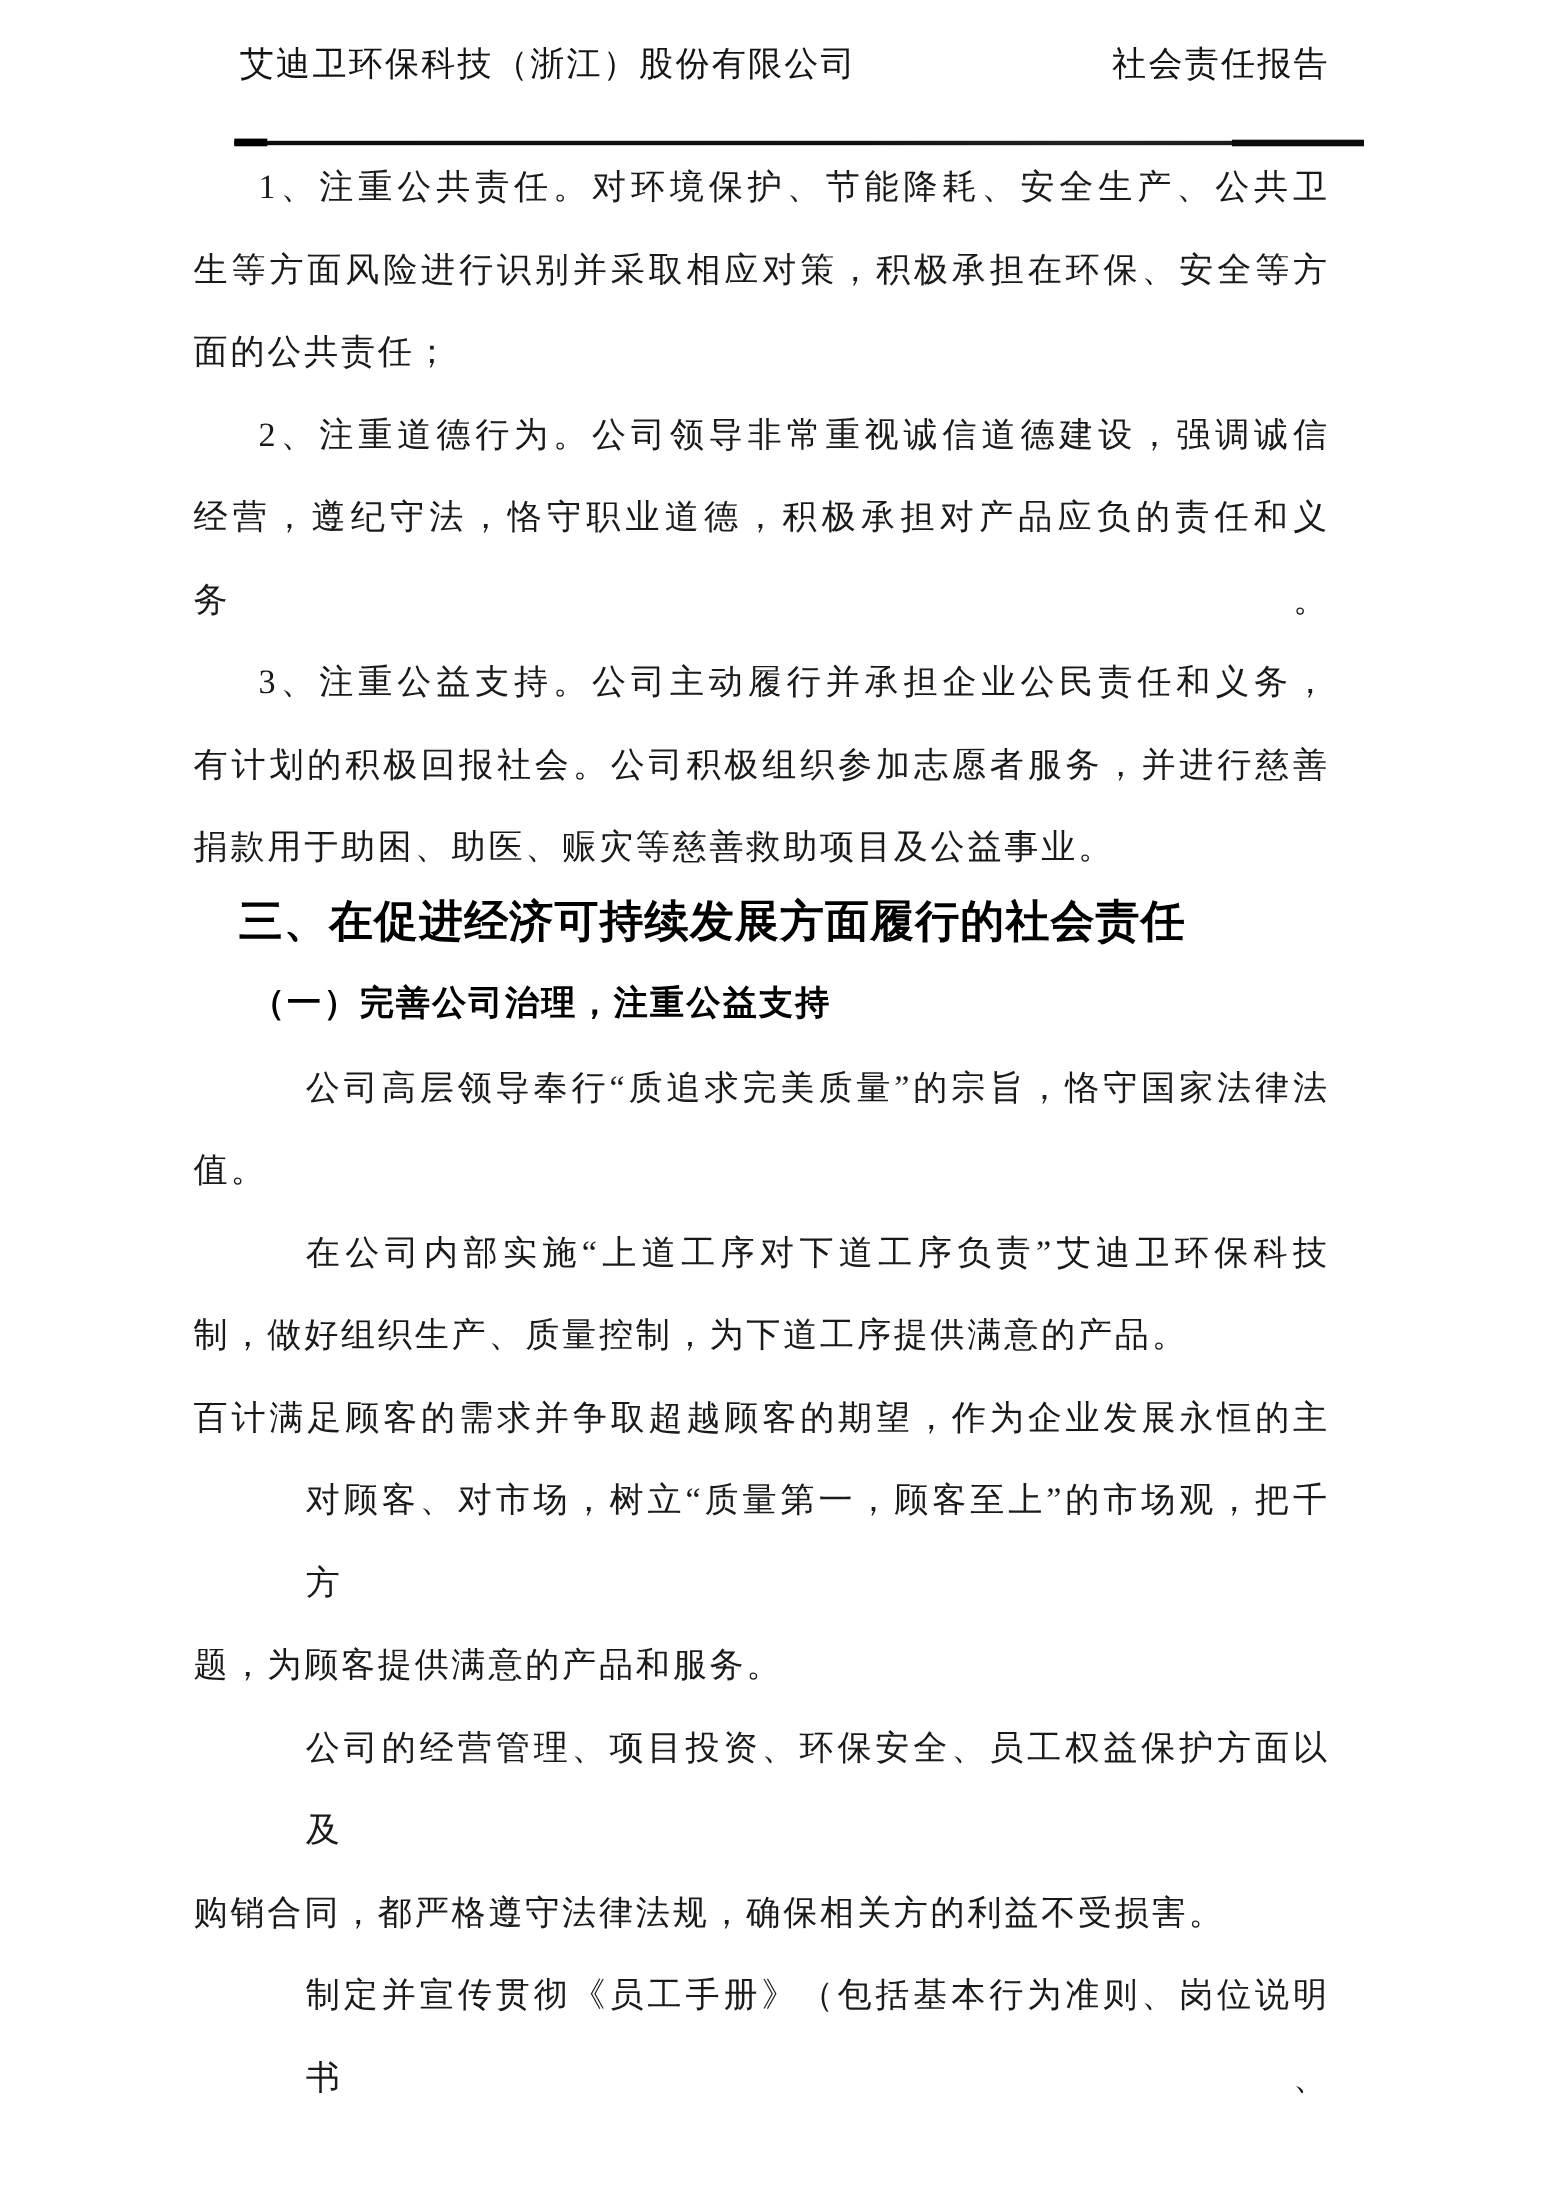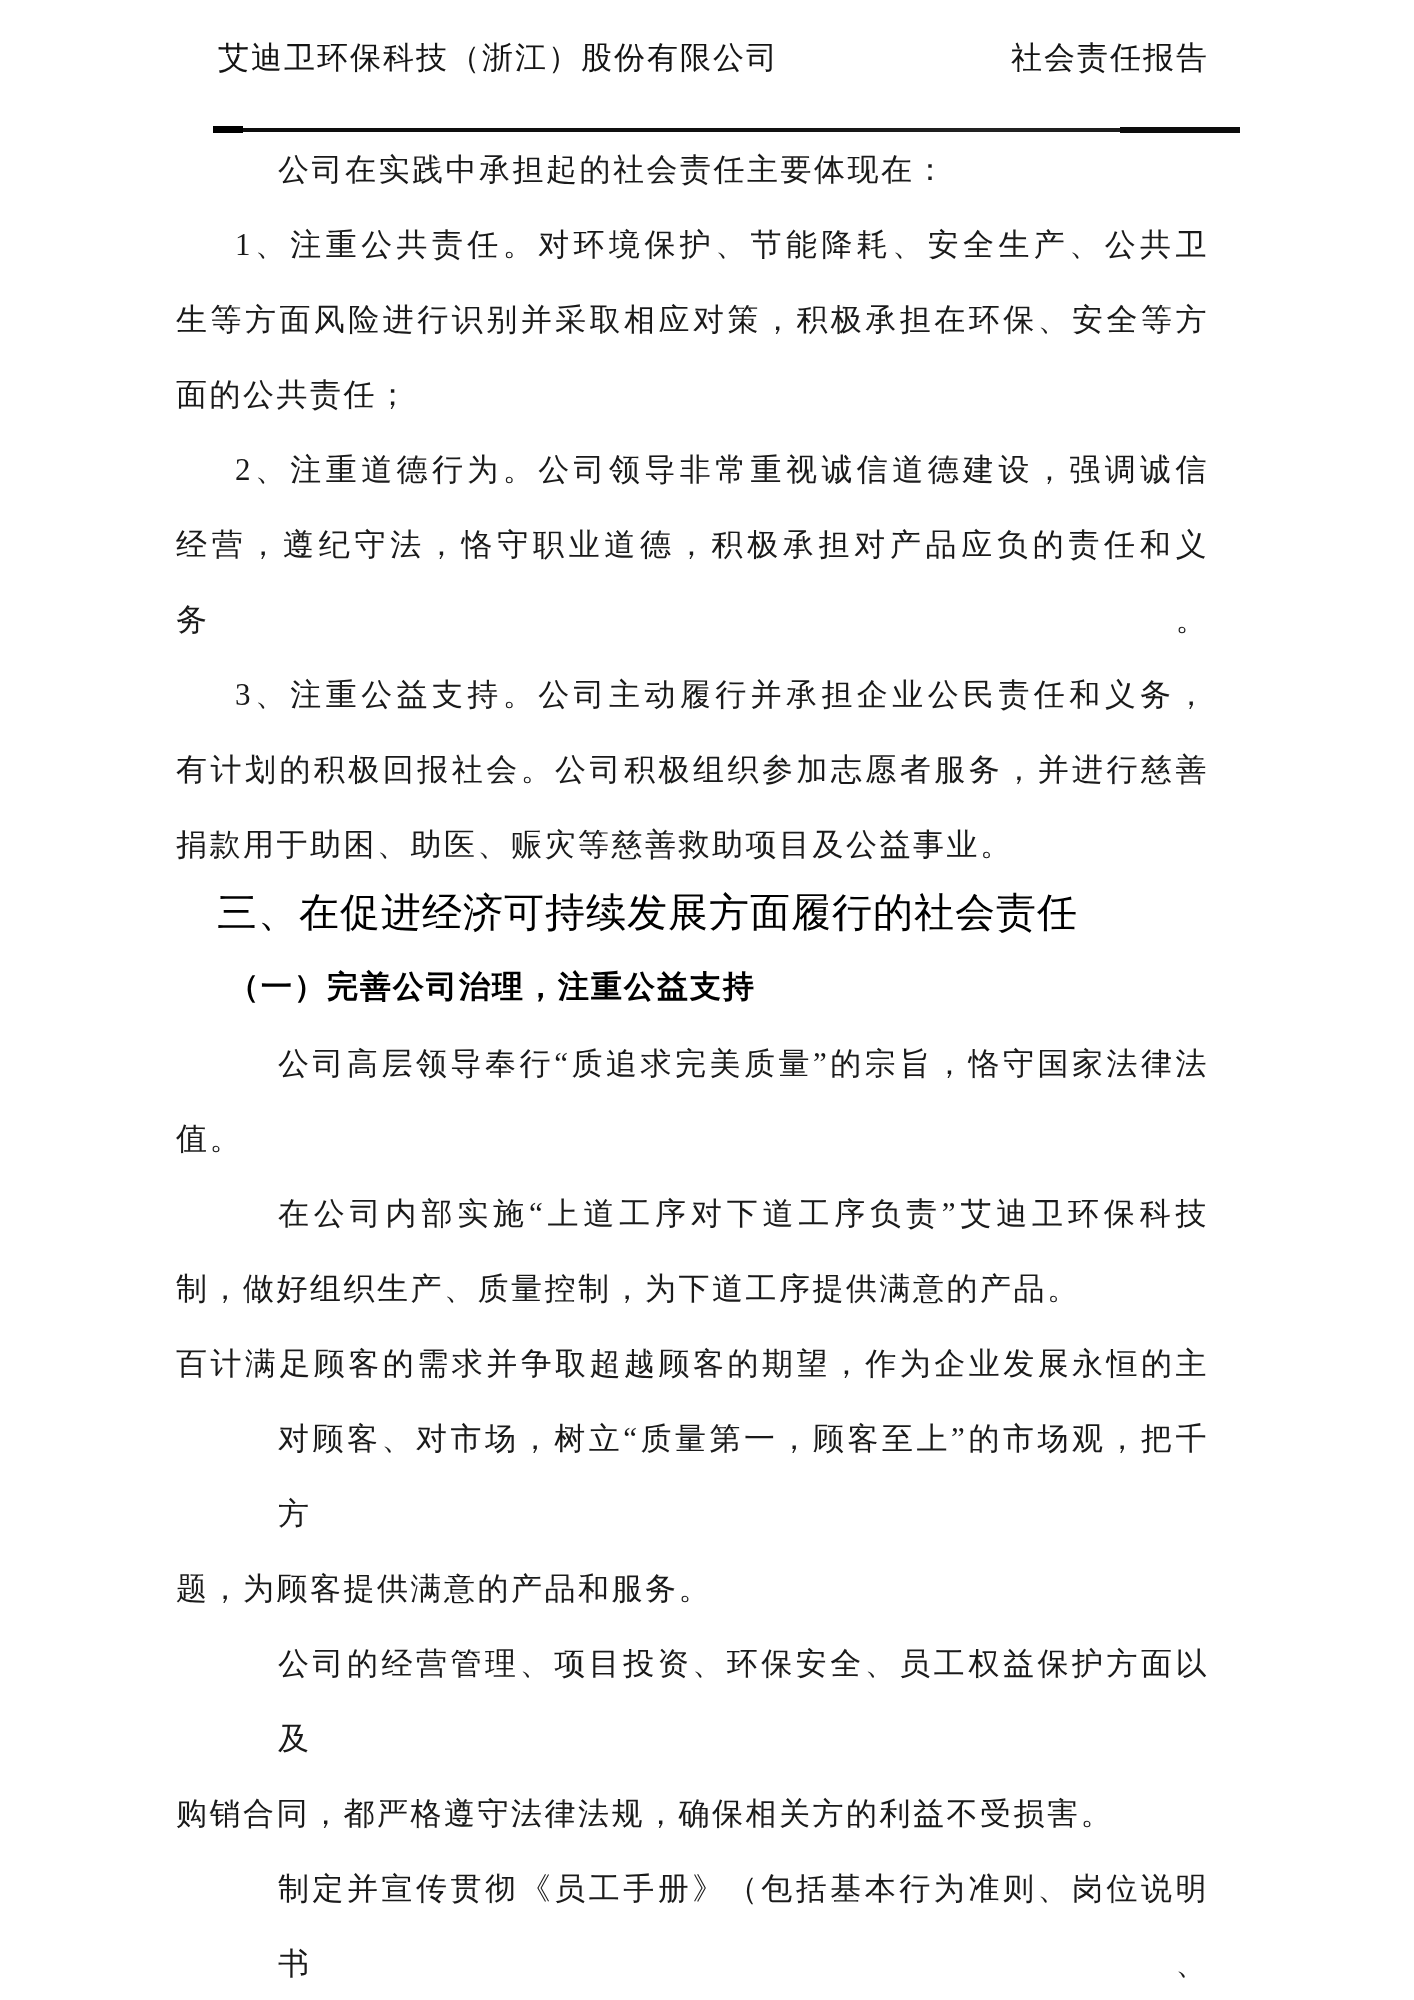--- a/index.html
+++ b/index.html
@@ -60,21 +60,21 @@
   }
   .j { text-align: justify; text-align-last: justify; }
   .ind-p { padding-left: 102px; }  
   .ind-n { padding-left: 59px; }   
 
   .h1 {
     margin-top: -12px;
     padding-left: 41px;
     font-size: 40px;
     line-height: 86px;
-    font-weight: normal;
+    font-weight: bold;
     letter-spacing: 1px;
     color: #000;
   }
   .h2 {
     margin-top: -8px;
     padding-left: 52px;
     font-size: 31px;
     line-height: 78px;
     font-weight: bold;
     letter-spacing: 2px;
@@ -88,21 +88,20 @@
   <div class="inner">
 
     <div class="hdr">
       <span class="company">艾迪卫环保科技（浙江）股份有限公司</span>
       <span class="rtitle">社会责任报告</span>
     </div>
     <div class="rule"></div>
 
     <div class="bodytext">
 
-      <div class="ln ind-p">公司在实践中承担起的社会责任主要体现在：</div>
 
       <div class="ln j ind-n">1、注重公共责任。对环境保护、节能降耗、安全生产、公共卫</div>
       <div class="ln j">生等方面风险进行识别并采取相应对策，积极承担在环保、安全等方</div>
       <div class="ln">面的公共责任；</div>
 
       <div class="ln j ind-n">2、注重道德行为。公司领导非常重视诚信道德建设，强调诚信</div>
       <div class="ln j">经营，遵纪守法，恪守职业道德，积极承担对产品应负的责任和义务。</div>
 
       <div class="ln j ind-n">3、注重公益支持。公司主动履行并承担企业公民责任和义务，</div>
       <div class="ln j">有计划的积极回报社会。公司积极组织参加志愿者服务，并进行慈善</div>

